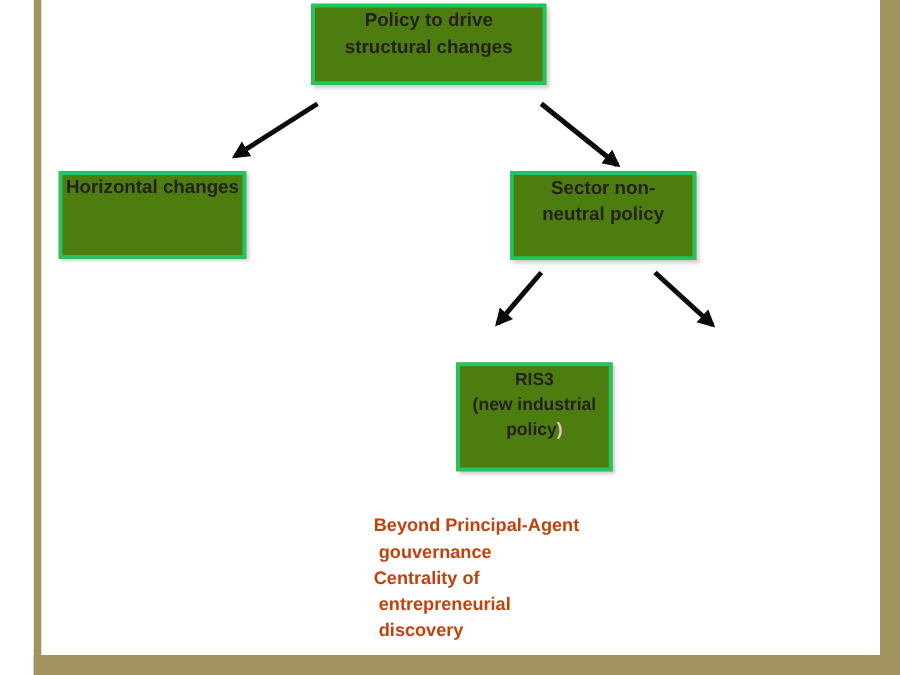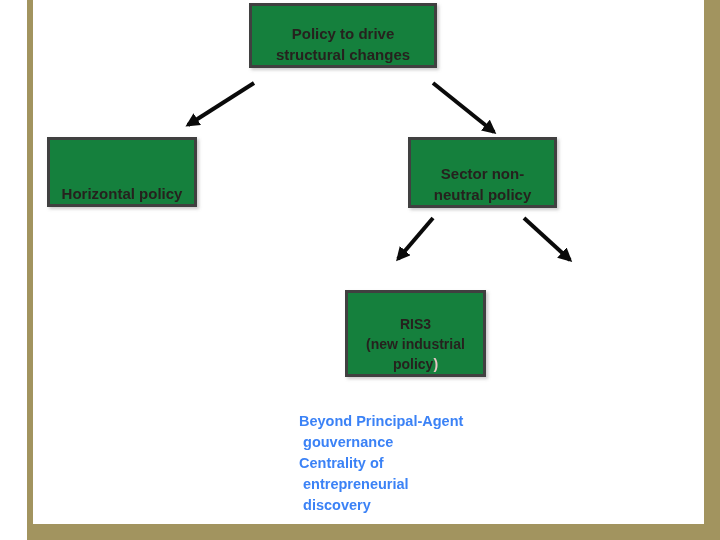--- a/index.html
+++ b/index.html
@@ -9,49 +9,49 @@
     position: relative;
     overflow: hidden;
     font-family: "Liberation Sans", sans-serif;
   }
   #stage { position: absolute; inset: 0; width: 720px; height: 540px; }
 
   svg.arrows { position: absolute; left: 0; top: 0; width: 720px; height: 540px; }
 
   .box {
     position: absolute;
-    background: #15803d;
-    border: 3px solid #404040;
+    background: #4d7c0f;
+    border: 3px solid #22c55e;
     box-sizing: border-box;
     display: flex;
-    align-items: flex-end;
+    align-items: flex-start;
     justify-content: center;
     text-align: center;
     color: #26211e;
     font-weight: bold;
     box-shadow: 2px 2px 3px rgba(110,110,110,0.35);
   }
   .box .inner { text-align: center; }
   .pre { white-space: pre; }
 
   #box-policy   { left: 249px; top: 3px;   width: 188px; height: 65px; font-size: 15px; line-height: 21px; }
   #box-horizontal { left: 47px; top: 137px; width: 150px; height: 70px; font-size: 15px; line-height: 20px; }
   #box-sector   { left: 408px; top: 137px; width: 149px; height: 71px; font-size: 15px; line-height: 21px; }
-  #box-ris3     { left: 345px; top: 290px; width: 141px; height: 87px; font-size: 14px; line-height: 20px; }
+  #box-ris3     { left: 365px; top: 290px; width: 125px; height: 87px; font-size: 14px; line-height: 20px; }
   #box-topdown  { left: 576px; top: 290px; width: 129px; height: 75px; font-size: 14px; line-height: 20px; }
 
   #ris3-paren { color: #eac6c6; }
 
   .note {
     position: absolute;
     left: 299px; top: 411px;
     font-size: 14.5px;
     line-height: 21px;
     font-weight: bold;
-    color: #3b82f6;
+    color: #c2410c;
     white-space: pre;
   }
 
   .frame { position: absolute; background: #a2945f; }
   #frame-left   { left: 27px;  top: 0;     width: 6px;   height: 540px; }
   #frame-right  { left: 704px; top: 0;     width: 16px;  height: 540px; }
   #frame-bottom { left: 27px;  top: 524px; width: 693px; height: 16px; }
 </style>
 </head>
 <body>
@@ -72,21 +72,21 @@
 
   <div class="box" id="box-policy">
     <div class="inner">
       <span class="pre">Policy to drive
 structural changes</span>
     </div>
   </div>
 
   <div class="box" id="box-horizontal">
     <div class="inner">
-      <span class="pre">Horizontal policy</span>
+      <span class="pre">Horizontal changes</span>
     </div>
   </div>
 
   <div class="box" id="box-sector">
     <div class="inner">
       <span class="pre">Sector non-
 neutral policy</span>
     </div>
   </div>
 

